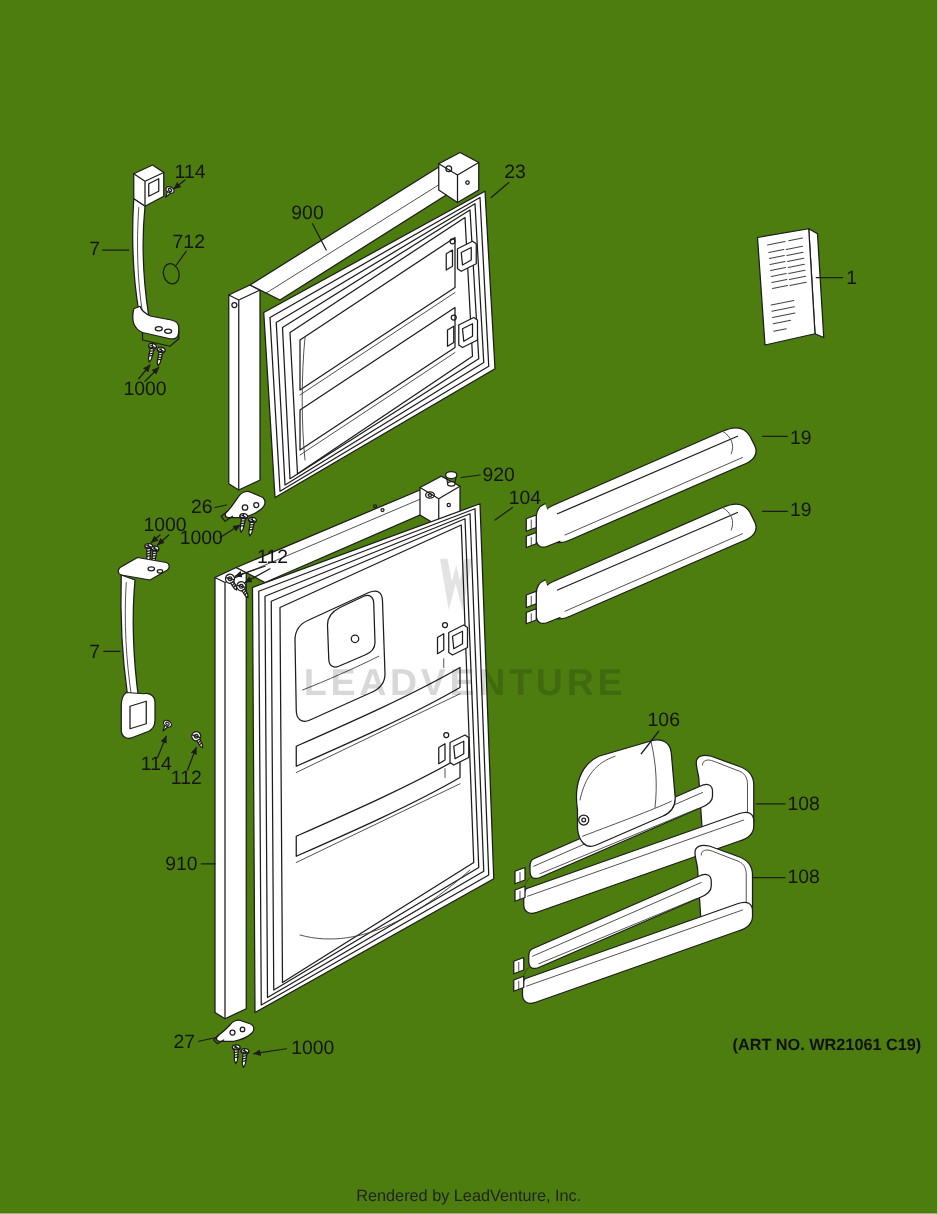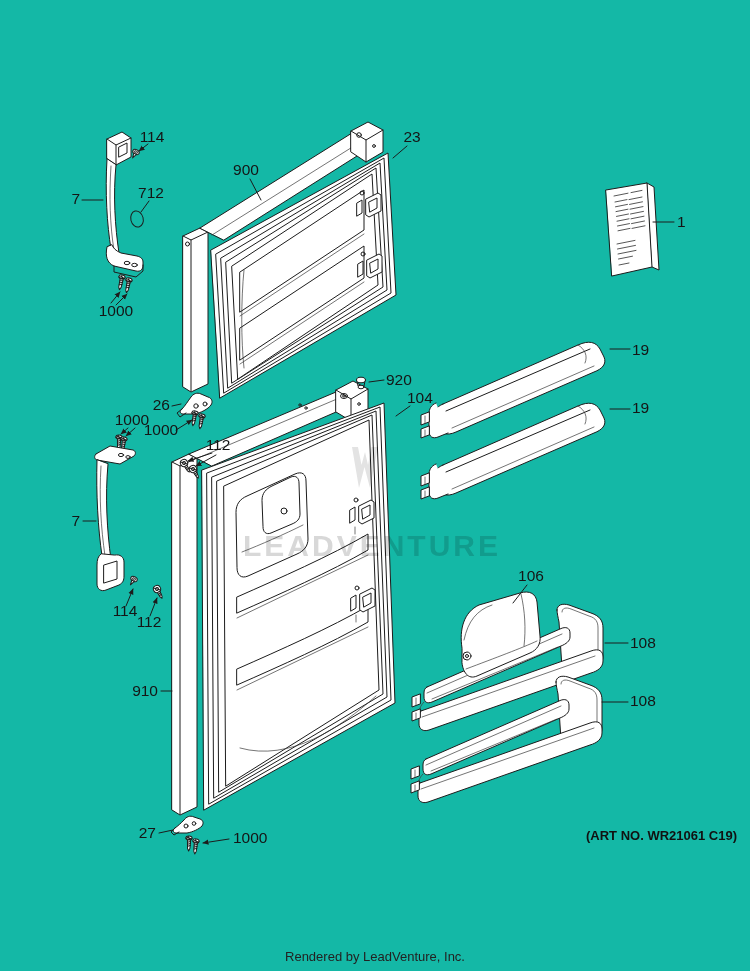--- a/index.html
+++ b/index.html
@@ -1,16 +1,16 @@
 <!DOCTYPE html>
 <html><head>
 <meta charset="utf-8">
 <style>
   html,body{margin:0;padding:0;background:#fff;}
-  .page{position:relative;width:750px;height:971px;background:#14b8a6;overflow:hidden;
+  .page{position:relative;width:750px;height:971px;background:#4d7c0f;overflow:hidden;
         font-family:"Liberation Sans",sans-serif;}
   svg{display:block;}
   .ln{fill:none;stroke:#1c1c1c;stroke-width:1;stroke-linejoin:round;stroke-linecap:round;}
   .fw{fill:#ffffff;stroke:#1c1c1c;stroke-width:1;stroke-linejoin:round;stroke-linecap:round;}
   .thin{fill:none;stroke:#3a3a3a;stroke-width:.7;stroke-linejoin:round;stroke-linecap:round;}
   .txtrow{fill:none;stroke:#444;stroke-width:.9;stroke-linecap:round;}
   .lbl{font-family:"Liberation Sans",sans-serif;font-size:15.5px;fill:#151515;}
   .wm{font-family:"Liberation Sans",sans-serif;font-size:30px;font-weight:bold;
       fill:#d8d8d8;letter-spacing:3px;}
   .ghost{fill:#e3e3e3;}

